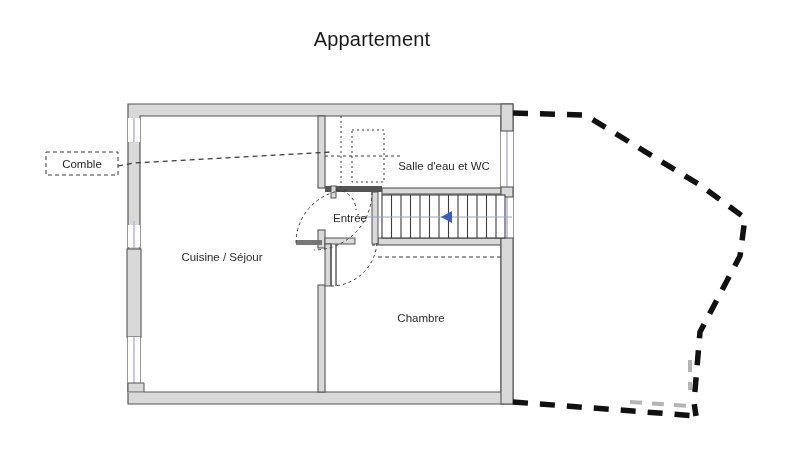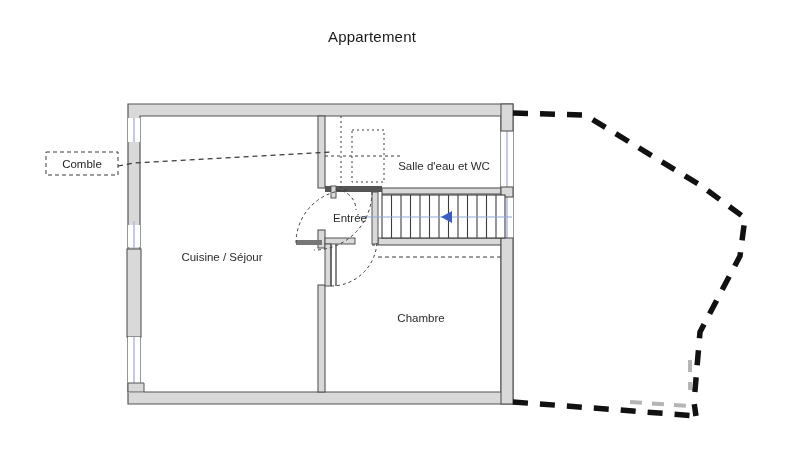--- a/index.html
+++ b/index.html
@@ -19,21 +19,21 @@
     width: 800px;
     height: 463px;
     background: #ffffff;
   }
   #plan-title {
     position: absolute;
     left: 0;
     top: 28px;
     width: 744px;
     text-align: center;
-    font-size: 15px;
+    font-size: 20px;
     font-weight: 400;
     color: #1a1a1a;
     letter-spacing: 0.2px;
   }
   svg.plan-canvas {
     position: absolute;
     left: 0;
     top: 0;
     width: 800px;
     height: 463px;

